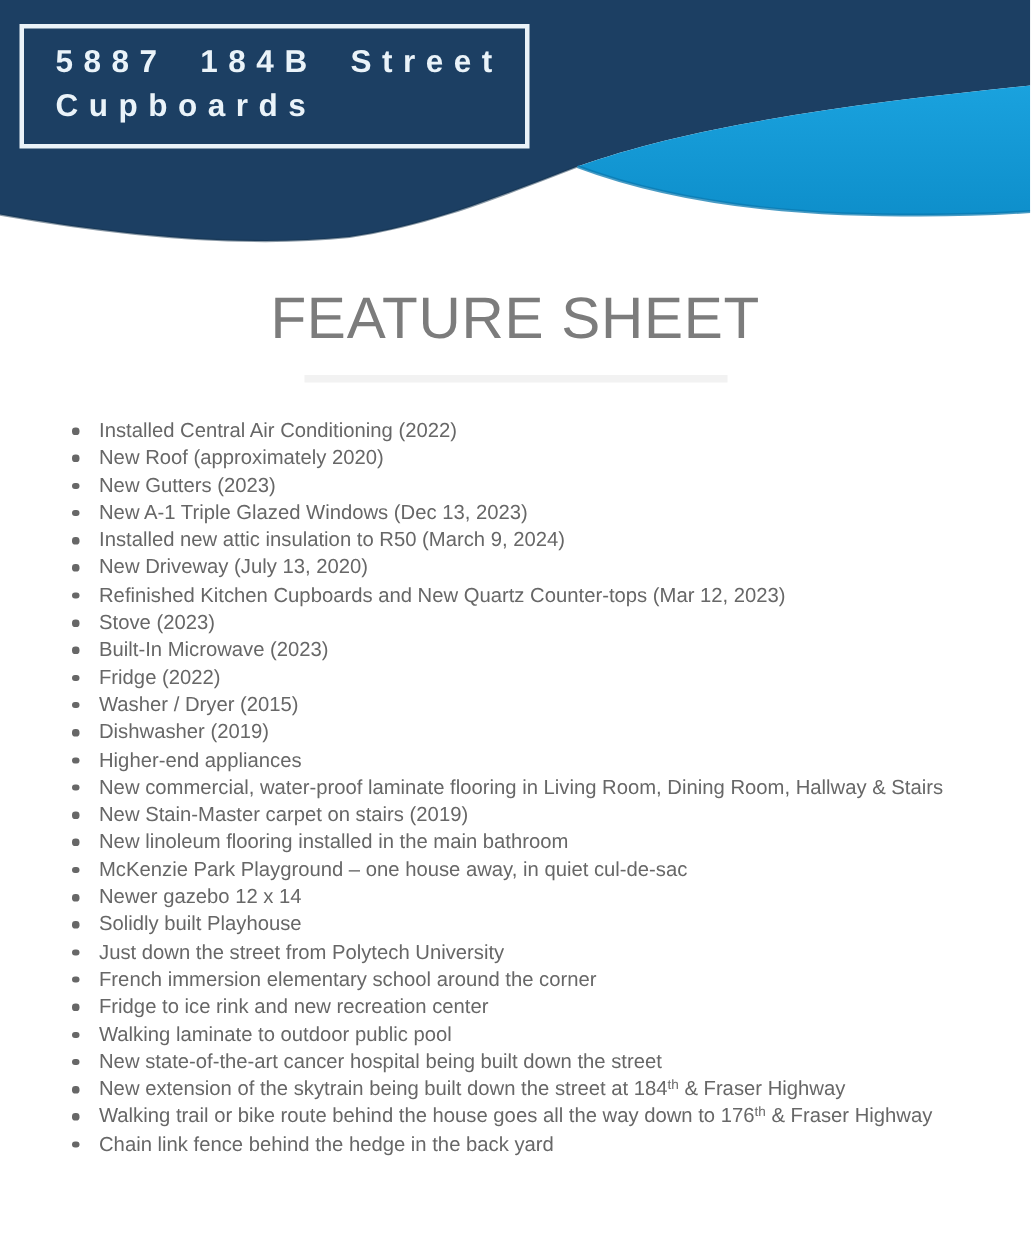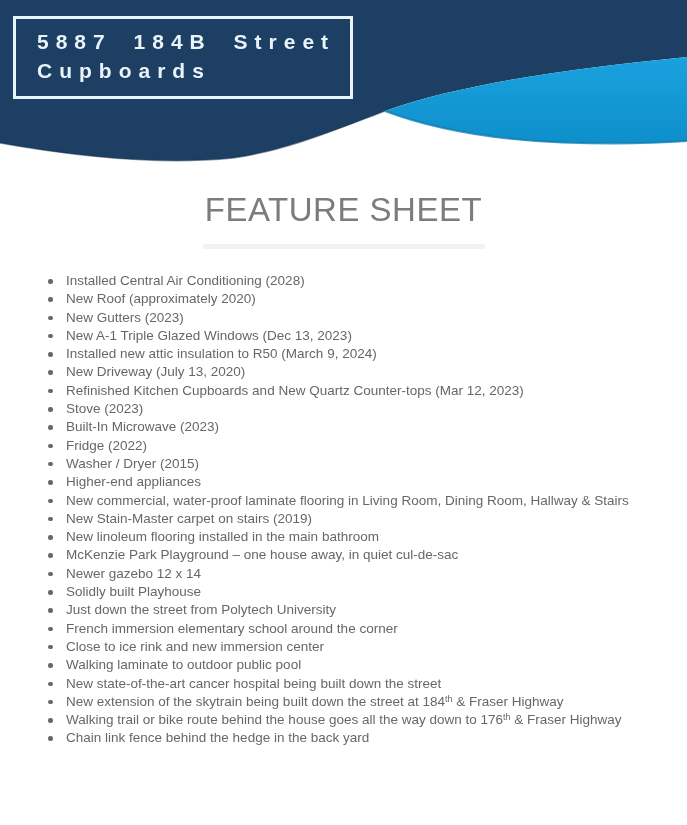--- a/index.html
+++ b/index.html
@@ -39,21 +39,21 @@
     letter-spacing: 7px;
     word-spacing: 9px;
     line-height: 29px;
     white-space: nowrap;
   }
 
   
   .page-title {
     margin-top: 11px;
     text-align: center;
-    font-size: 33px;
+    font-size: 39px;
     font-weight: 400;
     color: #7c7c7c;
     letter-spacing: 0.5px;
   }
   .title-smudge {
     width: 282px;
     height: 5px;
     margin: 15px auto 0 auto;
     background: #ededed;
     opacity: 0.7;
@@ -116,41 +116,42 @@
     <div class="address-box">
       <div class="address-line">5887 184B Street</div>
       <div class="address-line">Cupboards</div>
     </div>
   </div>
 
   <div class="page-title">FEATURE SHEET</div>
   <div class="title-smudge"></div>
 
   <ul class="feature-list">
-      <li>Installed Central Air Conditioning (2028)</li>
+      <li>Installed Central Air Conditioning (2022)</li>
       <li>New Roof (approximately 2020)</li>
       <li>New Gutters (2023)</li>
       <li>New A-1 Triple Glazed Windows (Dec 13, 2023)</li>
       <li>Installed new attic insulation to R50 (March 9, 2024)</li>
       <li>New Driveway (July 13, 2020)</li>
       <li>Refinished Kitchen Cupboards and New Quartz Counter-tops (Mar 12, 2023)</li>
       <li>Stove (2023)</li>
       <li>Built-In Microwave (2023)</li>
       <li>Fridge (2022)</li>
       <li>Washer / Dryer (2015)</li>
+      <li>Dishwasher (2019)</li>
       <li>Higher-end appliances</li>
       <li>New commercial, water-proof laminate flooring in Living Room, Dining Room, Hallway &amp; Stairs</li>
       <li>New Stain-Master carpet on stairs (2019)</li>
       <li>New linoleum flooring installed in the main bathroom</li>
       <li>McKenzie Park Playground – one house away, in quiet cul-de-sac</li>
       <li>Newer gazebo 12 x 14</li>
       <li>Solidly built Playhouse</li>
       <li>Just down the street from Polytech University</li>
       <li>French immersion elementary school around the corner</li>
-      <li>Close to ice rink and new immersion center</li>
+      <li>Fridge to ice rink and new recreation center</li>
       <li>Walking laminate to outdoor public pool</li>
       <li>New state-of-the-art cancer hospital being built down the street</li>
       <li>New extension of the skytrain being built down the street at 184<sup>th</sup> &amp; Fraser Highway</li>
       <li>Walking trail or bike route behind the house goes all the way down to 176<sup>th</sup> &amp; Fraser Highway</li>
       <li>Chain link fence behind the hedge in the back yard</li>
     </ul>
 
 </div>
 
 </body></html>

